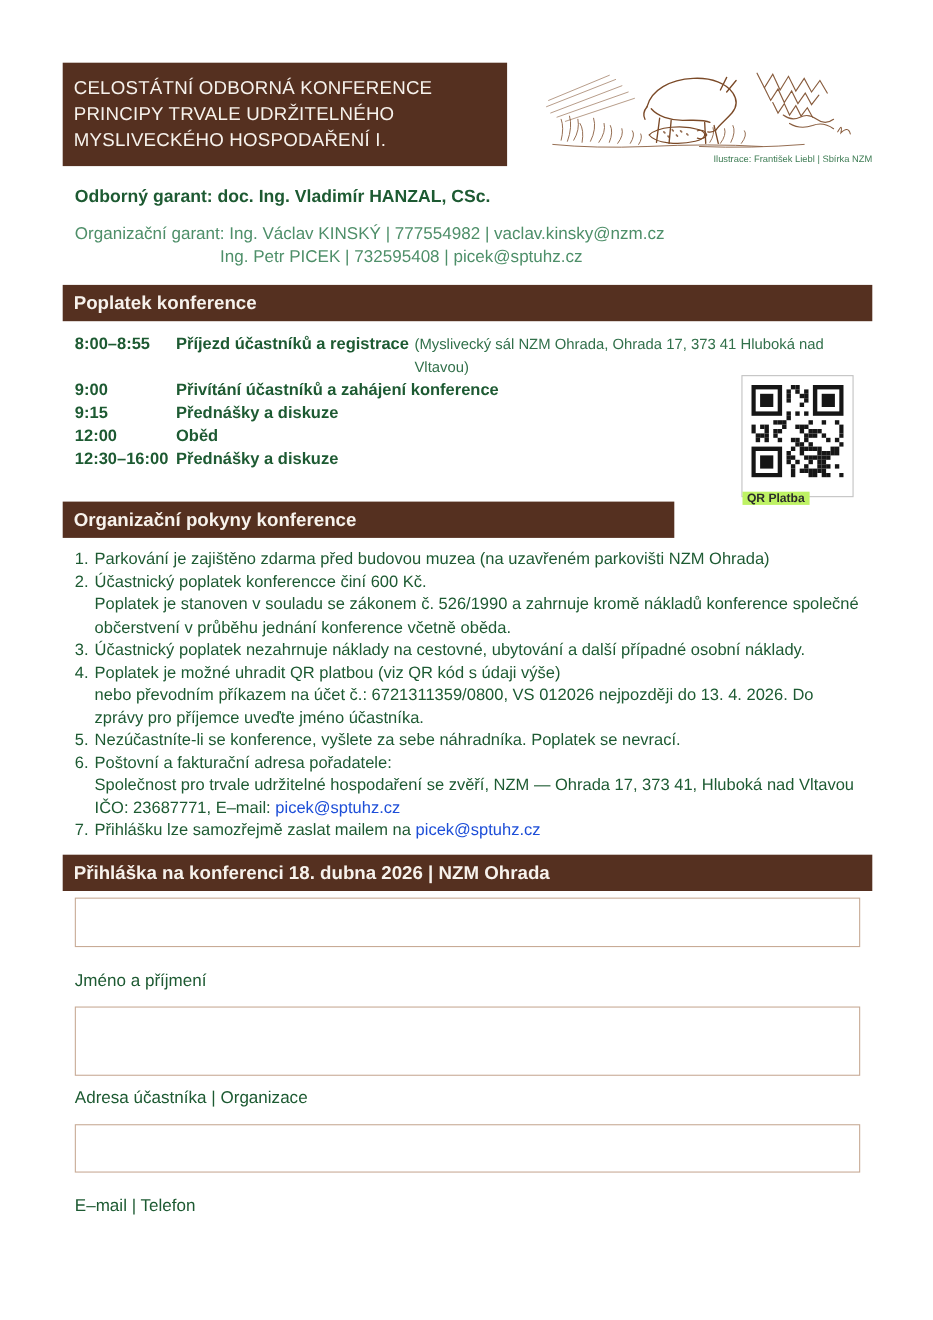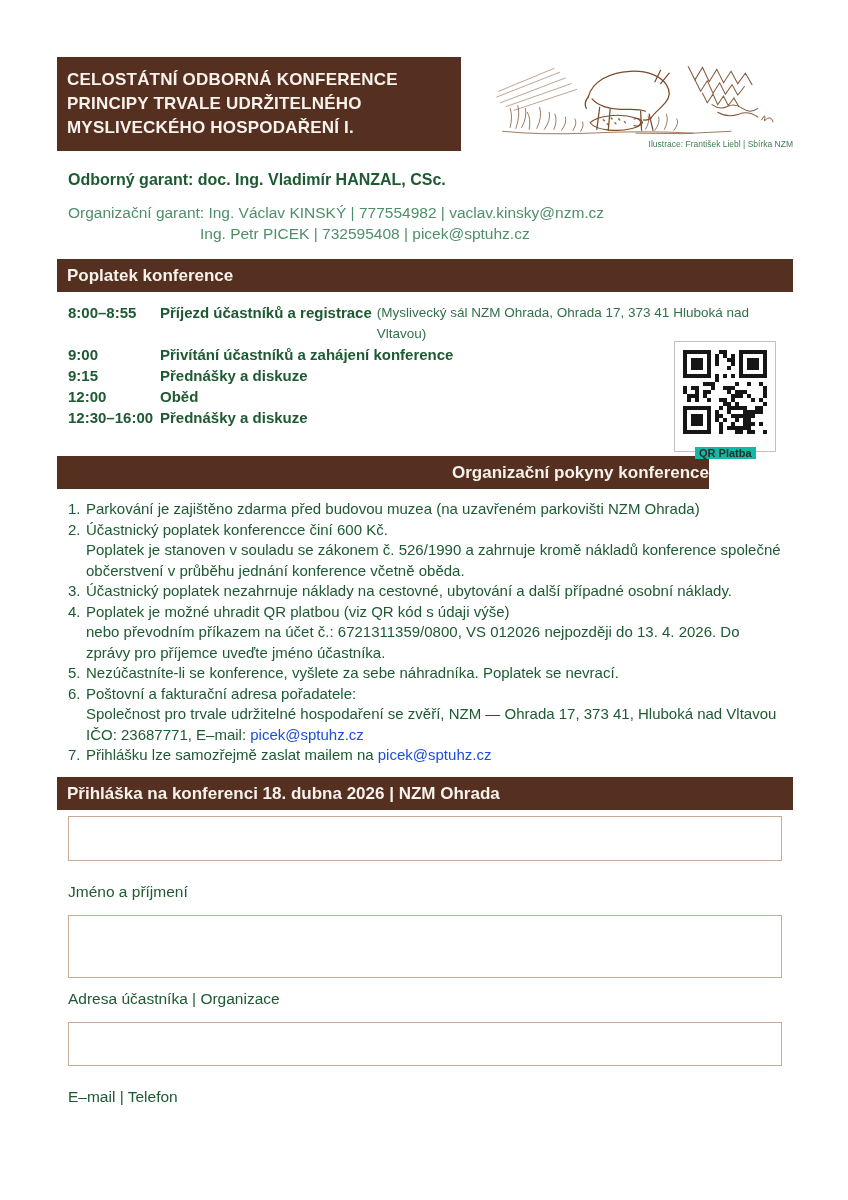--- a/index.html
+++ b/index.html
@@ -3,51 +3,51 @@
 <meta charset="utf-8">
 <style>
   html,body{margin:0;padding:0;background:#ffffff;}
   body{width:848px;height:1200px;position:relative;font-family:"Liberation Sans",sans-serif;}
   .page{position:relative;width:848px;height:1200px;overflow:hidden;}
   .content{padding:57px 55px 0 57px;}
 
   
   .header-row{display:flex;align-items:flex-start;}
   .title-box{width:384px;min-height:66px;background:#553020;color:#f7f2ec;
-    font-weight:bold;font-size:17px;line-height:24px;padding:11px 10px;letter-spacing:.2px;}
+    font-weight:normal;font-size:17px;line-height:24px;padding:11px 10px;letter-spacing:.2px;}
   .illo-col{flex:1;margin-left:16px;}
   .illo-col svg{display:block;width:300px;height:80px;margin-left:auto;}
   .credit{font-size:8.5px;color:#3f7d55;text-align:right;margin-top:2px;}
 
   
   .odborny{margin:20px 0 0 11px;color:#1d5a32;font-weight:bold;font-size:16px;}
   .org-garant{margin:13px 0 0 11px;color:#4e8f69;font-size:15.5px;line-height:21px;}
   .org-garant .line2{margin-left:132px;}
 
   
   .bar{background:#553020;color:#f7f2ec;font-weight:bold;font-size:17px;
     height:33px;line-height:33px;padding-left:10px;box-sizing:border-box;}
   .bar.full{width:736px;}
-  .bar.partial{width:652px;text-align:right;}
+  .bar.partial{width:556px;}
   .bar-program{margin-top:15px;}
   .bar-pokyny{margin-top:28px;}
   .bar-prihlaska{margin-top:11px;}
 
   
   .schedule{margin:10px 0 0 11px;color:#1d5a32;font-size:15px;line-height:21px;}
   .sched-row{display:flex;}
   .sched-time{width:92px;flex:none;font-weight:bold;}
   .sched-act{font-weight:bold;white-space:nowrap;}
   .sched-note{font-weight:normal;color:#31704a;font-size:13.5px;margin-left:5px;}
 
   
   .qr-box{position:absolute;top:341px;right:72px;width:102px;height:111px;
     border:1px solid #c2c2c2;background:#fff;box-sizing:border-box;}
   .qr-box svg{display:block;margin:8px auto 0 auto;}
-  .qr-label{position:absolute;left:20px;bottom:-8px;background:#14b8a6;padding:0 4px;
+  .qr-label{position:absolute;left:0;bottom:-8px;background:#bef264;padding:0 4px;
     font-size:11px;font-weight:bold;color:#2b2b2b;}
 
   
   .pokyny{margin:10px 0 0 11px;color:#1d5a32;font-size:15px;line-height:20.5px;width:718px;}
   .p-item{display:flex;}
   .p-num{width:18px;flex:none;}
   .p-body{flex:1;}
   .email{color:#1d4ed8;text-decoration:none;}
 
   

